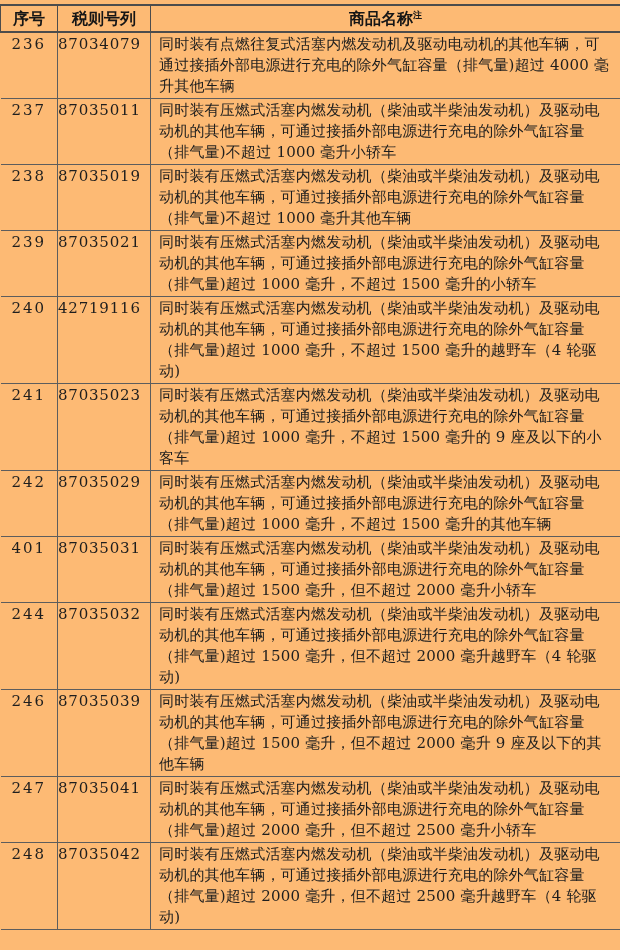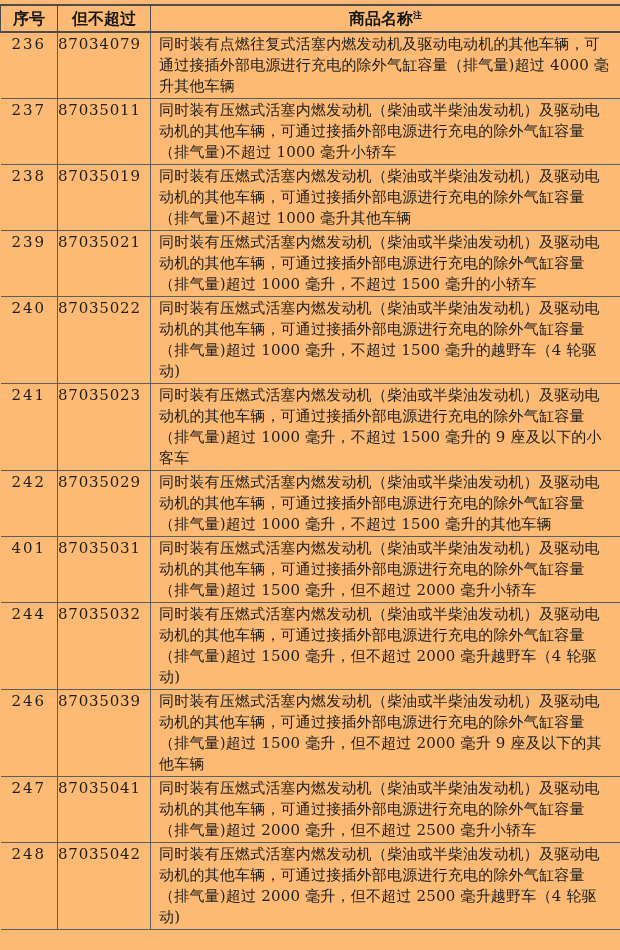--- a/index.html
+++ b/index.html
@@ -72,21 +72,21 @@
 <div class="page">
   <table class="tariff">
     <colgroup>
       <col class="c-serial">
       <col class="c-code">
       <col class="c-name">
     </colgroup>
     <thead>
       <tr>
         <th>序号</th>
-        <th>但不超过</th>
+        <th>税则号列</th>
         <th><span>商品名称</span><sup>注</sup></th>
       </tr>
     </thead>
     <tbody>
 
         <tr>
           <td class="serial">236</td>
           <td class="code">87034079</td>
           <td class="name">同时装有点燃往复式活塞内燃发动机及驱动电动机的其他车辆，可通过接插外部电源进行充电的除外气缸容量（排气量)超过 4000 毫升其他车辆</td>
         </tr>
@@ -104,21 +104,21 @@
         </tr>
 
         <tr>
           <td class="serial">239</td>
           <td class="code">87035021</td>
           <td class="name">同时装有压燃式活塞内燃发动机（柴油或半柴油发动机）及驱动电动机的其他车辆，可通过接插外部电源进行充电的除外气缸容量（排气量)超过 1000 毫升，不超过 1500 毫升的小轿车</td>
         </tr>
 
         <tr>
           <td class="serial">240</td>
-          <td class="code">87035022</td>
+          <td class="code">42719116</td>
           <td class="name">同时装有压燃式活塞内燃发动机（柴油或半柴油发动机）及驱动电动机的其他车辆，可通过接插外部电源进行充电的除外气缸容量（排气量)超过 1000 毫升，不超过 1500 毫升的越野车（4 轮驱动)</td>
         </tr>
 
         <tr>
           <td class="serial">241</td>
           <td class="code">87035023</td>
           <td class="name">同时装有压燃式活塞内燃发动机（柴油或半柴油发动机）及驱动电动机的其他车辆，可通过接插外部电源进行充电的除外气缸容量（排气量)超过 1000 毫升，不超过 1500 毫升的 9 座及以下的小客车</td>
         </tr>
 
         <tr>

